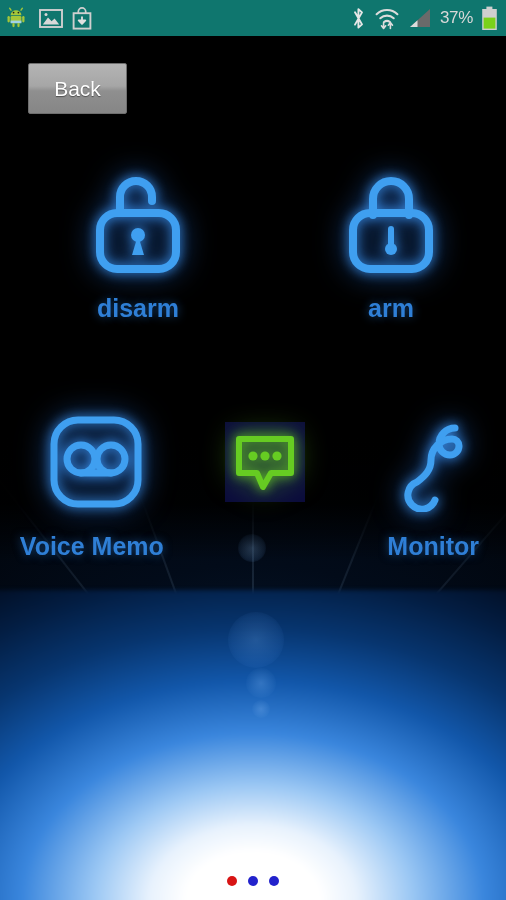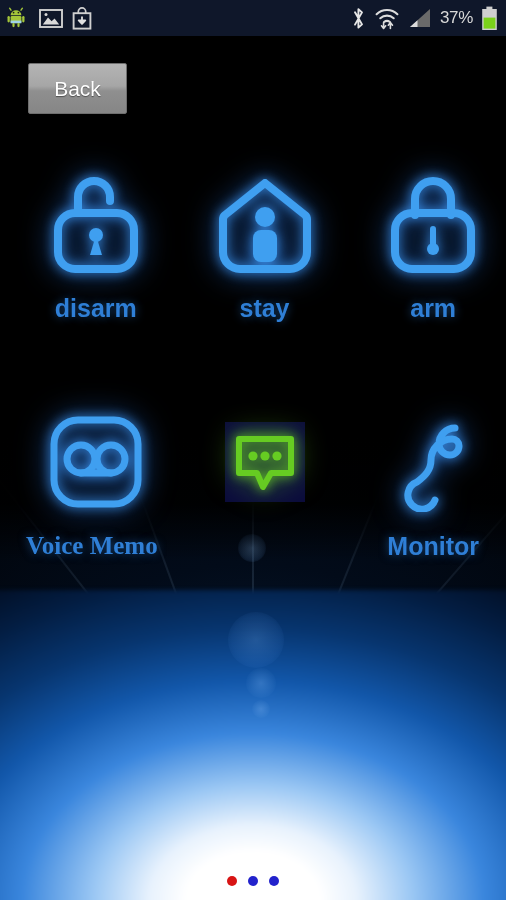--- a/index.html
+++ b/index.html
@@ -65,21 +65,21 @@
   .top-mask {
     position:absolute; left:0; top:0; width:506px; height:560px;
     background:linear-gradient(to bottom, #000 0%, #000 78%, rgba(0,0,0,.92) 90%, rgba(0,0,0,0) 100%);
     pointer-events:none;
   }
 
   
   #statusbar {
     position:absolute; left:0; top:0; width:506px; height:36px;
     display:flex; align-items:center;
-    background:#0f172a; z-index:40;
+    background:#0f766e; z-index:40;
   }
   .sb-left  { display:flex; align-items:center; gap:9px; padding-left:6px; }
   .sb-right { display:flex; align-items:center; gap:8px; margin-left:auto; padding-right:8px; }
   .sb-icon  { display:block; }
   .sb-batt-pct {
     color:#d8d8d8; font-size:17px; letter-spacing:-.3px;
     font-family:"Liberation Sans", sans-serif;
   }
   .sb-clock {
     color:#f0f0f0; font-size:23px; letter-spacing:.2px;
@@ -225,30 +225,20 @@
           <svg class="neon" width="104" height="110" viewBox="0 0 104 110">
             <path d="M34 44 V28 a16 16 0 0 1 32 0 v4" fill="none" stroke="#3f9ff0" stroke-width="8" stroke-linecap="round"></path>
             <rect x="14" y="44" width="76" height="56" rx="17" fill="none" stroke="#3f9ff0" stroke-width="8"></rect>
             <circle cx="52" cy="66" r="7" fill="#3f9ff0"></circle>
             <path d="M52 66 L58 86 H46 Z" fill="#3f9ff0"></path>
           </svg>
         </div>
         <div class="cell-label" style="color: rgb(47, 127, 214);">disarm</div>
       </div>
 
-      <div class="cell">
-        <div class="cell-icon">
-          <svg class="neon" width="104" height="110" viewBox="0 0 104 110">
-            <path d="M52 14 L92 46 a6 6 0 0 1 2 5 v32 a17 17 0 0 1 -17 17 H27 a17 17 0 0 1 -17 -17 V51 a6 6 0 0 1 2 -5 Z" fill="none" stroke="#3f9ff0" stroke-width="8" stroke-linejoin="round"></path>
-            <circle cx="52" cy="48" r="10" fill="#3f9ff0"></circle>
-            <rect x="40" y="61" width="24" height="32" rx="8" fill="#3f9ff0"></rect>
-          </svg>
-        </div>
-        <div class="cell-label" style="color: rgb(47, 127, 214);">stay</div>
-      </div>
 
       <div class="cell">
         <div class="cell-icon">
           <svg class="neon" width="104" height="110" viewBox="0 0 104 110">
             <path d="M34 46 V30 a18 18 0 0 1 36 0 v16" fill="none" stroke="#3f9ff0" stroke-width="8" stroke-linecap="round"></path>
             <rect x="14" y="44" width="76" height="56" rx="17" fill="none" stroke="#3f9ff0" stroke-width="8"></rect>
             <path d="M52 60 V76" stroke="#3f9ff0" stroke-width="6" stroke-linecap="round"></path>
             <circle cx="52" cy="80" r="6" fill="#3f9ff0"></circle>
           </svg>
         </div>
@@ -261,21 +251,21 @@
 
       <div class="cell wide-label">
         <div class="cell-icon">
           <svg class="neon" width="100" height="100" viewBox="0 0 100 100">
             <rect x="8" y="8" width="84" height="84" rx="24" fill="none" stroke="#3f9ff0" stroke-width="7"></rect>
             <circle cx="35" cy="47" r="14" fill="none" stroke="#3f9ff0" stroke-width="7"></circle>
             <circle cx="65" cy="47" r="14" fill="none" stroke="#3f9ff0" stroke-width="7"></circle>
             <path d="M35 61 H65" stroke="#3f9ff0" stroke-width="7" stroke-linecap="round"></path>
           </svg>
         </div>
-        <div class="cell-label" style="color: rgb(47, 127, 214); font-family: Liberation Serif, serif;">Voice Memo</div>
+        <div class="cell-label" style="color: rgb(47, 127, 214);">Voice Memo</div>
       </div>
 
       <div class="cell wide-label">
         <div class="cell-icon">
           <div class="tile-selected" style="background: rgb(11, 11, 60);">
             <svg class="neon-green" width="64" height="62" viewBox="0 0 64 62">
               <path d="M6 8 H58 V42 H38 L30 56 L24 42 H6 Z" fill="none" stroke="#66cc22" stroke-width="6" stroke-linejoin="round"></path>
               <circle cx="20" cy="25" r="4.6" fill="#66cc22"></circle>
               <circle cx="32" cy="25" r="4.6" fill="#66cc22"></circle>
               <circle cx="44" cy="25" r="4.6" fill="#66cc22"></circle>

